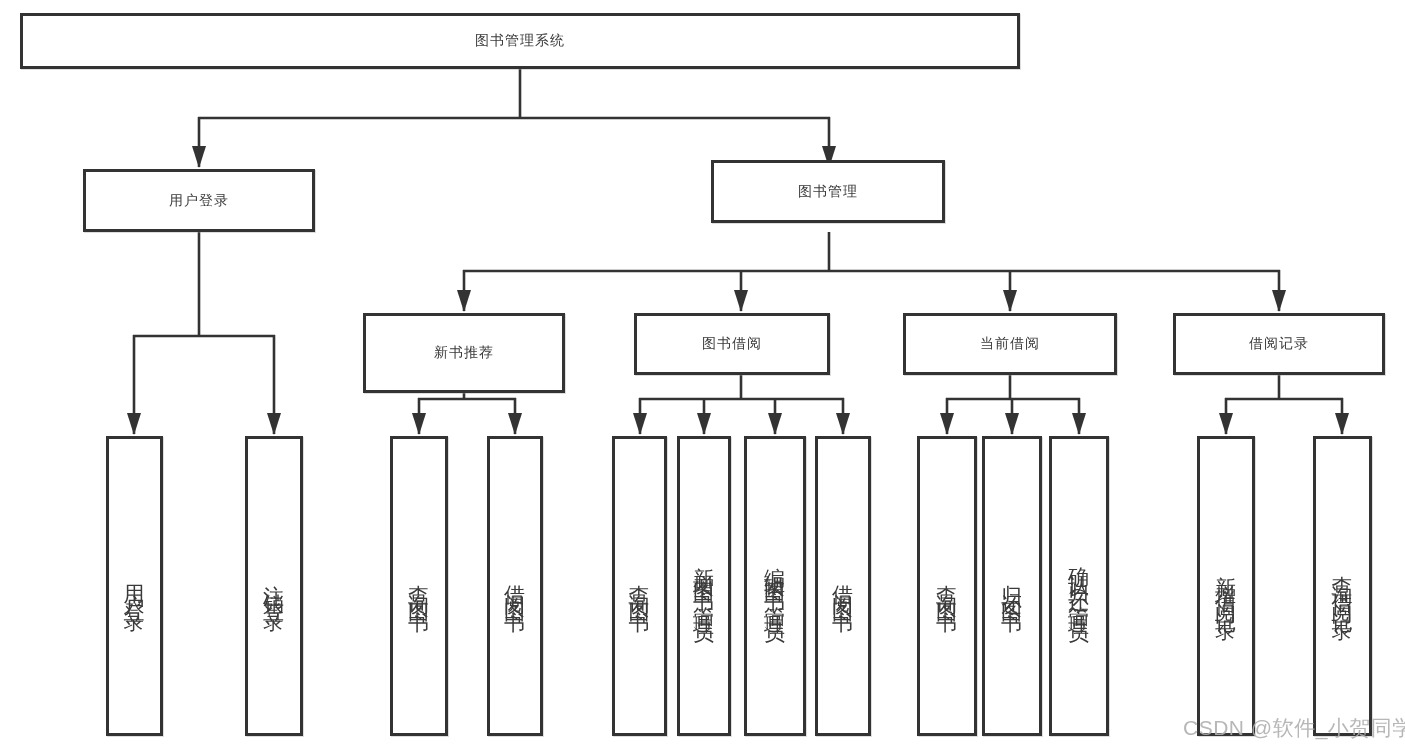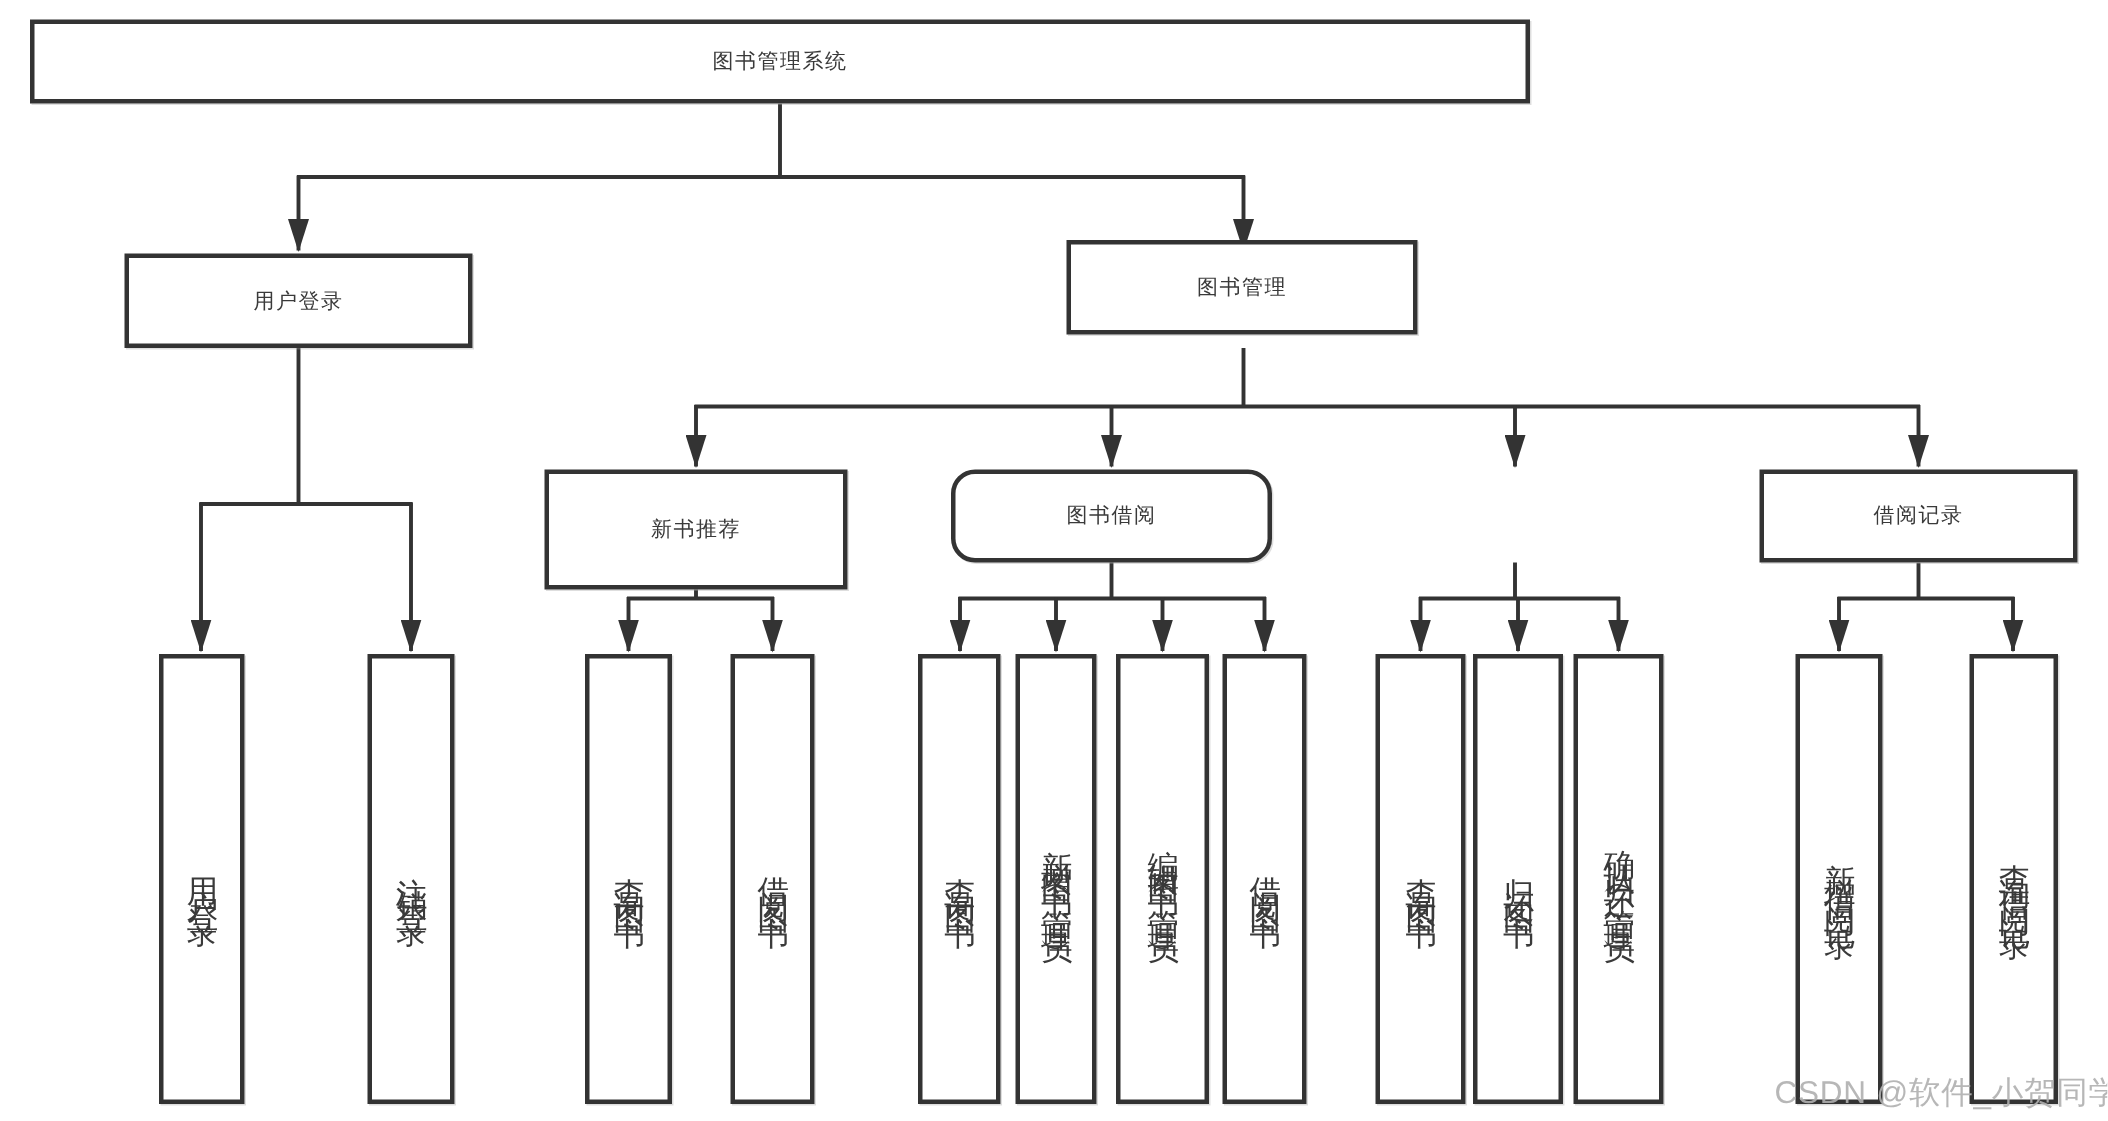--- a/index.html
+++ b/index.html
@@ -42,21 +42,21 @@
     letter-spacing: 9px;
     line-height: 1.0;
     font-size: 21px;
   }
 
   
   #box-root          { left: 20px;   top: 13px;  width: 1000px; height: 56px; }
   #box-user-login    { left: 83px;   top: 169px; width: 232px;  height: 63px; }
   #box-book-mgmt     { left: 711px;  top: 160px; width: 234px;  height: 63px; }
   #box-new-book-rec  { left: 363px;  top: 313px; width: 202px;  height: 80px; }
-  #box-book-borrow   { left: 634px;  top: 313px; width: 214px;  height: 62px; border-radius: 16px; }
+  #box-book-borrow   { left: 634px;  top: 313px; width: 196px;  height: 62px; }
   #box-current-borrow{ left: 903px;  top: 313px; width: 214px;  height: 62px; }
   #box-borrow-records{ left: 1173px; top: 313px; width: 212px;  height: 62px; }
 
   
   #leaf-user-login     { left: 106px;  top: 436px; width: 57px; height: 300px; }
   #leaf-logout         { left: 245px;  top: 436px; width: 58px; height: 300px; }
   #leaf-query-books-1  { left: 390px;  top: 436px; width: 58px; height: 300px; }
   #leaf-borrow-books-1 { left: 487px;  top: 436px; width: 56px; height: 300px; }
   #leaf-query-books-2  { left: 612px;  top: 436px; width: 55px; height: 300px; }
   #leaf-add-book       { left: 677px;  top: 436px; width: 54px; height: 300px; }
@@ -135,20 +135,21 @@
     <line x1="1342" y1="398" x2="1342" y2="434" marker-end="url(#arrow)"></line>
   </svg>
 
   <div class="box" id="box-root">图书管理系统</div>
 
   <div class="box" id="box-user-login">用户登录</div>
   <div class="box" id="box-book-mgmt">图书管理</div>
 
   <div class="box" id="box-new-book-rec">新书推荐</div>
   <div class="box" id="box-book-borrow">图书借阅</div>
+  <div class="box" id="box-current-borrow">当前借阅</div>
   <div class="box" id="box-borrow-records">借阅记录</div>
 
   <div class="box vbox" id="leaf-user-login">用户登录</div>
   <div class="box vbox" id="leaf-logout">注销登录</div>
 
   <div class="box vbox" id="leaf-query-books-1">查询图书</div>
   <div class="box vbox" id="leaf-borrow-books-1">借阅图书</div>
 
   <div class="box vbox" id="leaf-query-books-2">查询图书</div>
   <div class="box vbox" id="leaf-add-book">新增图书（管理员）</div>

